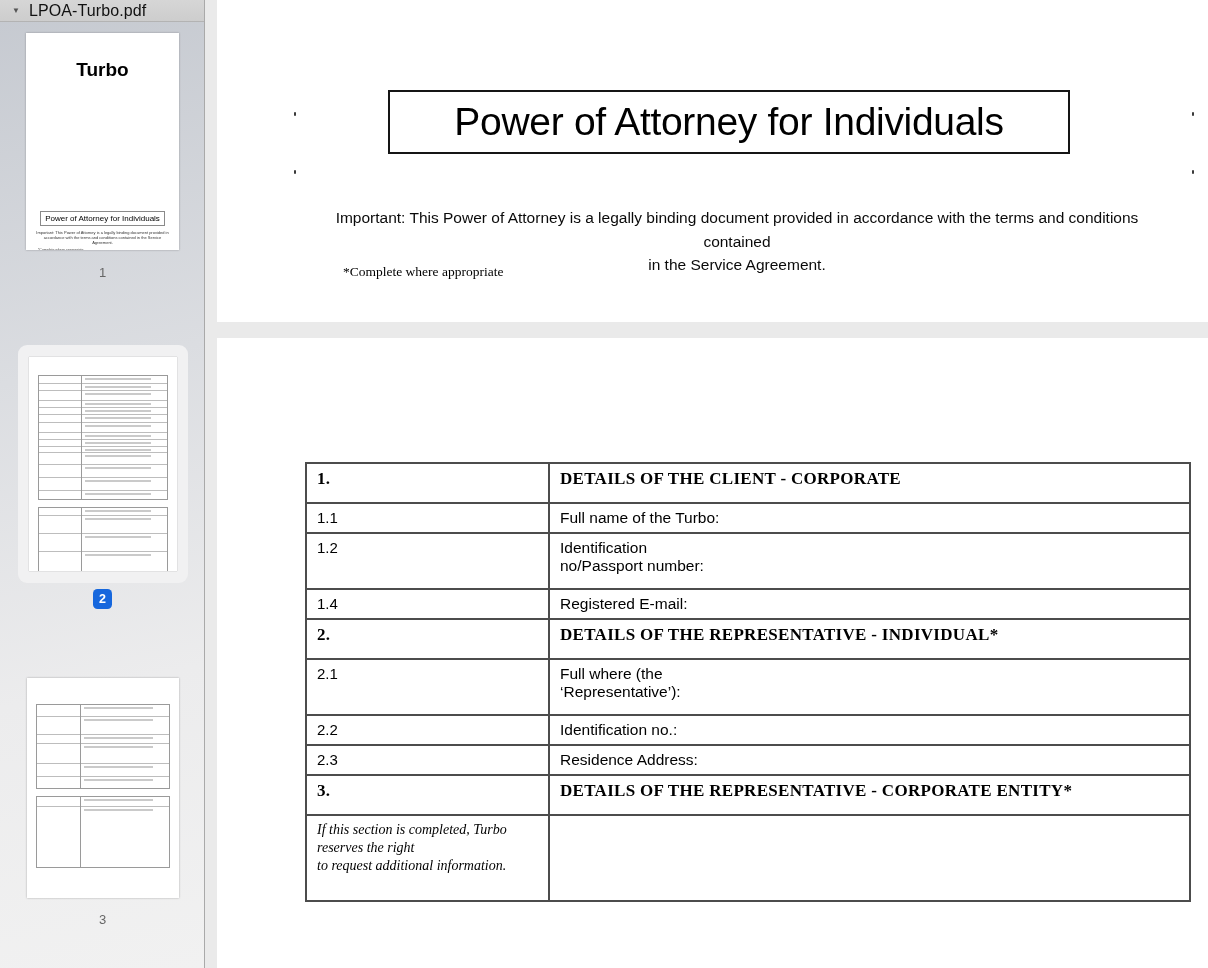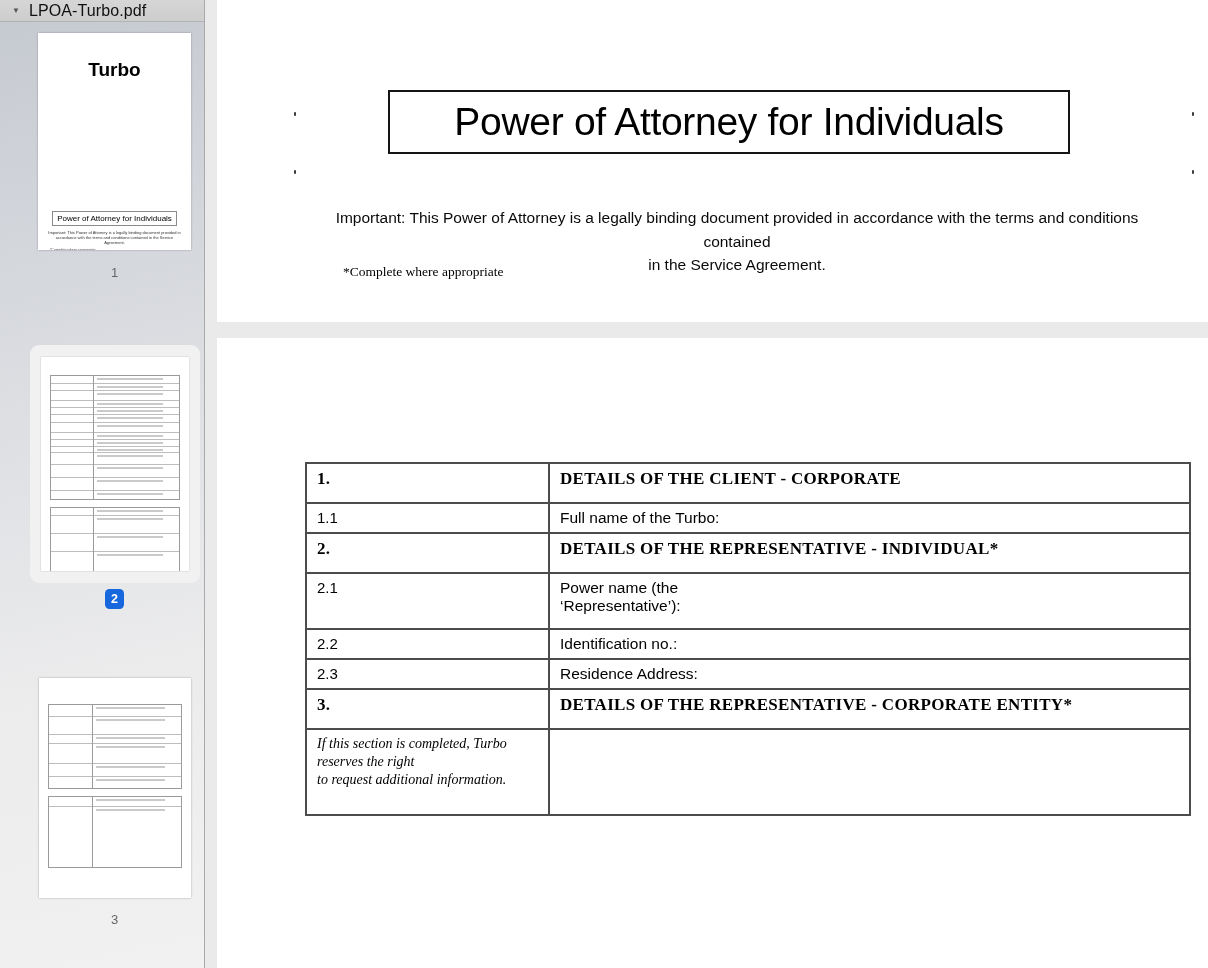--- a/index.html
+++ b/index.html
@@ -10,21 +10,21 @@
   
   #sidebar { position:absolute; left:0; top:0; width:205px; height:968px;
     background:linear-gradient(168deg,#c5c9d0 0%,#dbdde1 38%,#ececed 70%,#f1f1f1 100%);
     border-right:1px solid #a9a9a9; }
   .sb-header { position:absolute; left:0; top:0; width:100%; height:22px;
     background:linear-gradient(#d6d6d6,#cdcdcd); border-bottom:1px solid #b3b3b3;
     display:flex; align-items:center; padding-left:12px; }
   .disclosure { font-size:8px; color:#555; margin-right:9px; }
   .filename { font-size:16px; color:#111; letter-spacing:.1px; }
 
-  .thumb-wrap { position:absolute; left:12px; width:205px; text-align:center; }
+  .thumb-wrap { position:absolute; left:0; width:205px; text-align:center; }
   .thumb { background:#fff; margin:0 auto; position:relative; overflow:hidden;
     box-shadow:0 0 2px rgba(0,0,0,.3); text-align:center; }
   .pagenum { font-size:13px; color:#666; margin-top:15px; }
 
   
   .t1-title { font-weight:bold; font-size:19px; color:#000; margin-top:26px; }
   .t1-boxwrap { margin-top:126px; }
   .t1-box { display:inline-block; border:1px solid #8a8a8a; font-size:8px;
     padding:2px 4px; color:#000; white-space:nowrap; }
   .t1-small { font-size:4px; line-height:5px; color:#333; width:134px; margin:4px auto 0; }
@@ -186,27 +186,36 @@
           </colgroup>
         <tbody>
             <tr class="row-section">
               <td class="cell-num">1.</td>
               <td class="cell-label">DETAILS OF THE CLIENT - CORPORATE</td>
             </tr>
             <tr class="row-field">
               <td class="cell-num">1.1</td>
               <td class="cell-label">Full name of the Turbo:</td>
             </tr>
+            <tr class="row-field-tall">
+              <td class="cell-num">1.2</td>
+              <td class="cell-label">Identification
+no/Passport number:</td>
+            </tr>
+            <tr class="row-field">
+              <td class="cell-num">1.4</td>
+              <td class="cell-label">Registered E-mail:</td>
+            </tr>
             <tr class="row-section">
               <td class="cell-num">2.</td>
               <td class="cell-label">DETAILS OF THE REPRESENTATIVE - INDIVIDUAL*</td>
             </tr>
             <tr class="row-field-tall">
               <td class="cell-num">2.1</td>
-              <td class="cell-label">Power name (the
+              <td class="cell-label">Full where (the
 ‘Representative’):</td>
             </tr>
             <tr class="row-field">
               <td class="cell-num">2.2</td>
               <td class="cell-label">Identification no.:</td>
             </tr>
             <tr class="row-field">
               <td class="cell-num">2.3</td>
               <td class="cell-label">Residence Address:</td>
             </tr>

